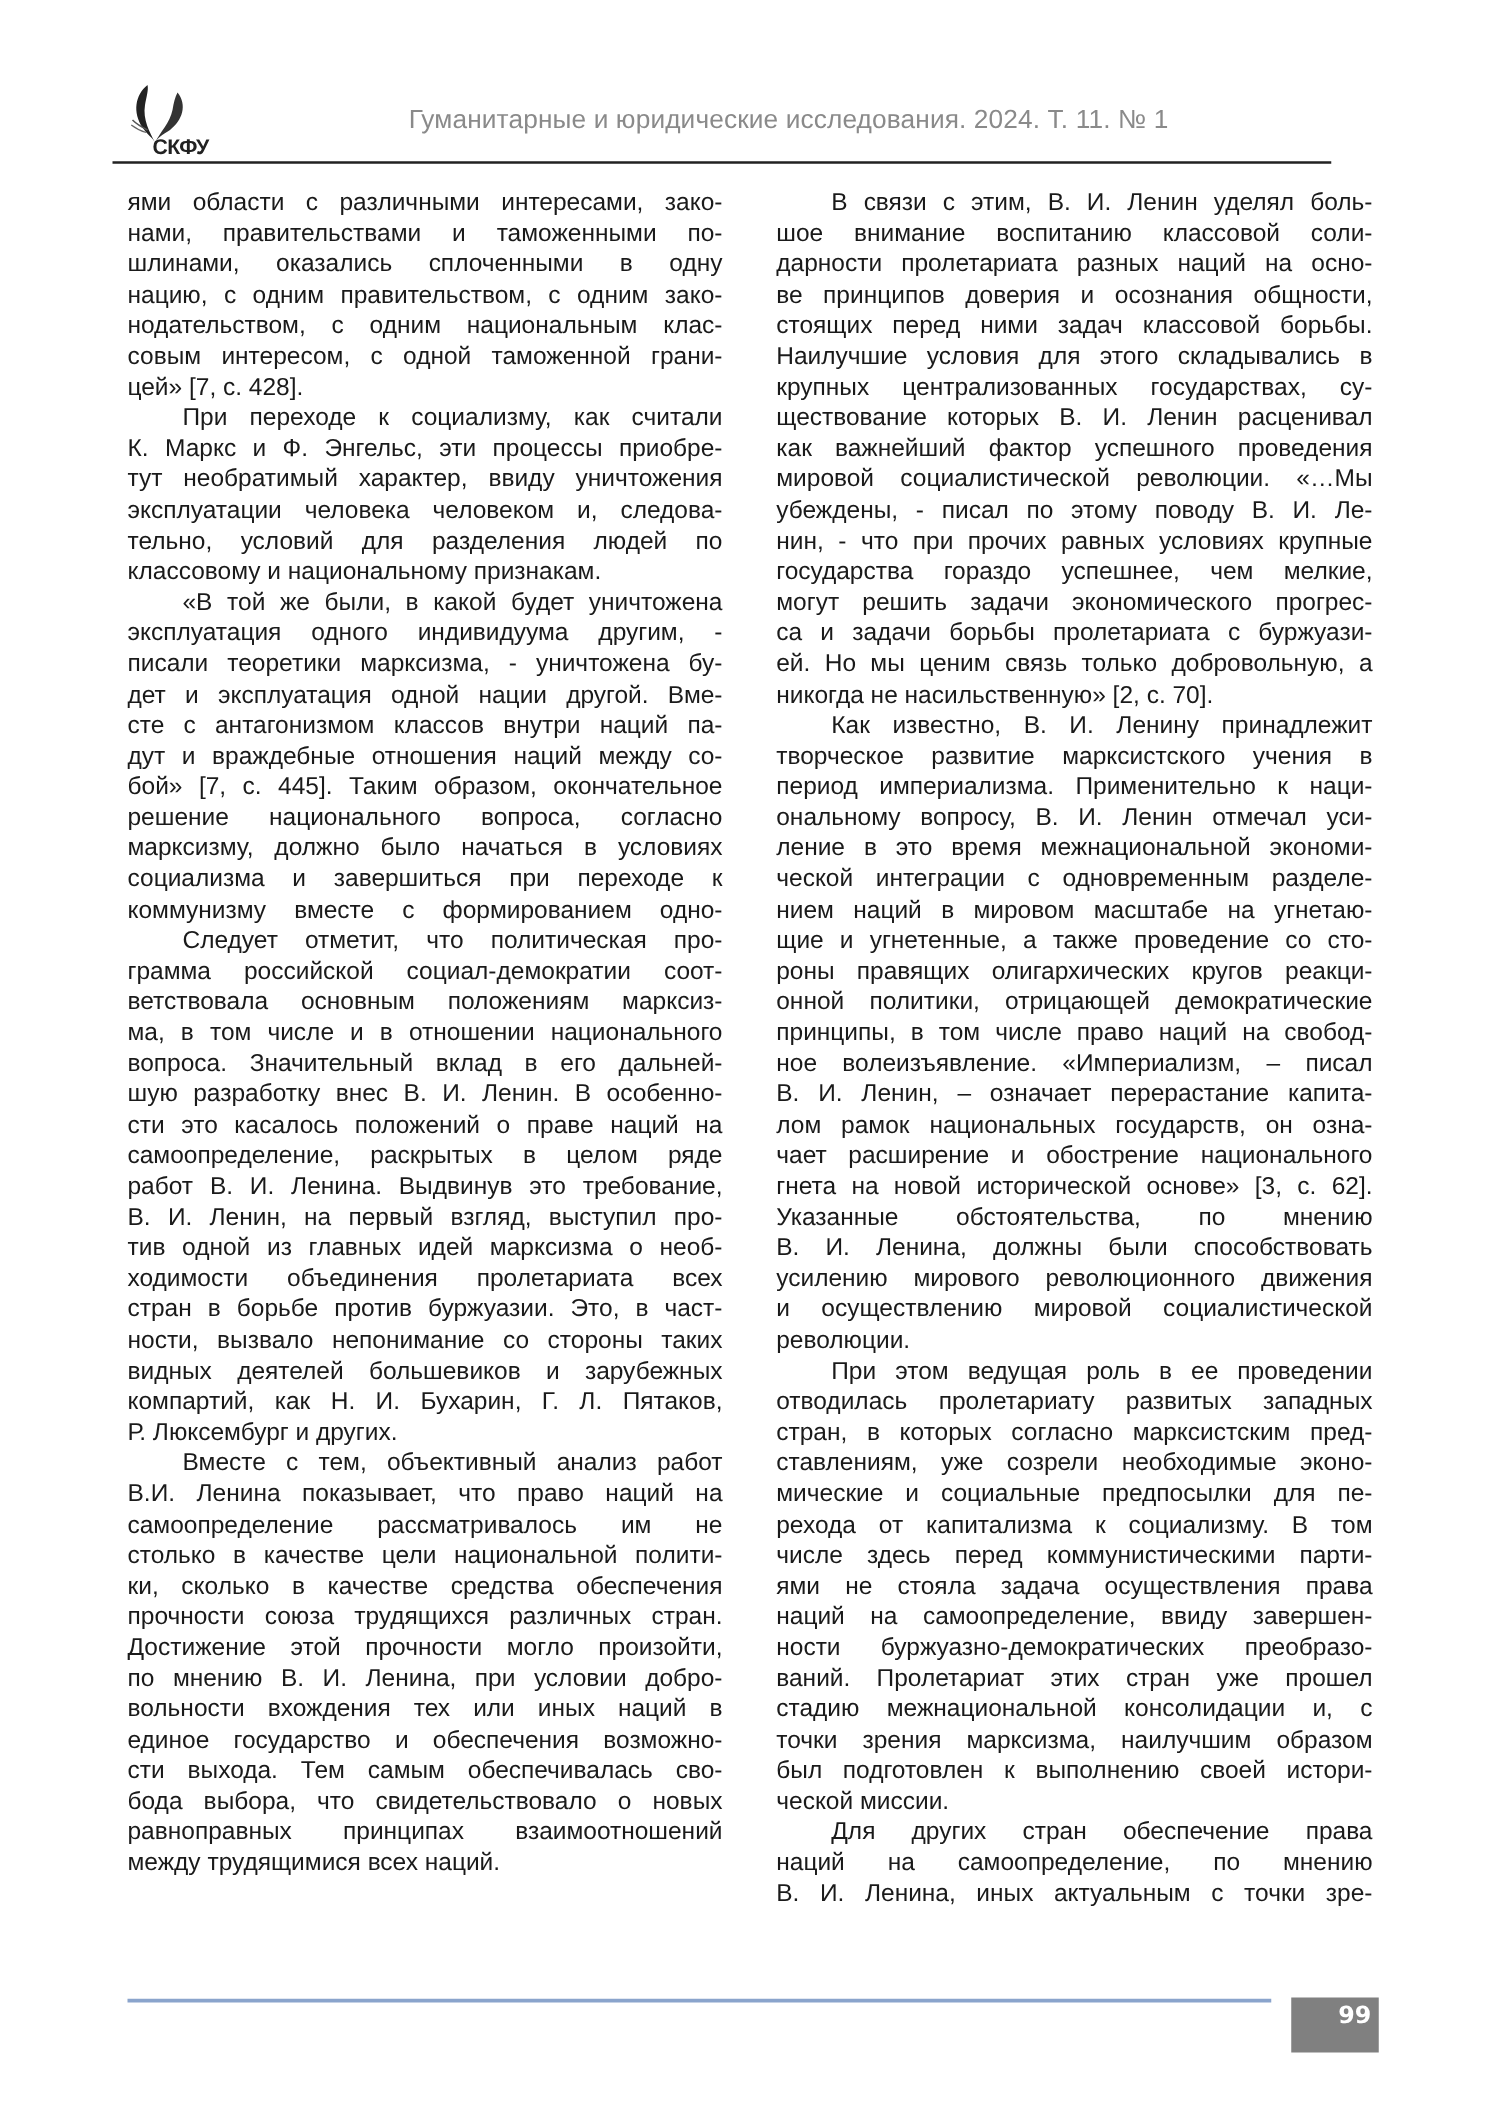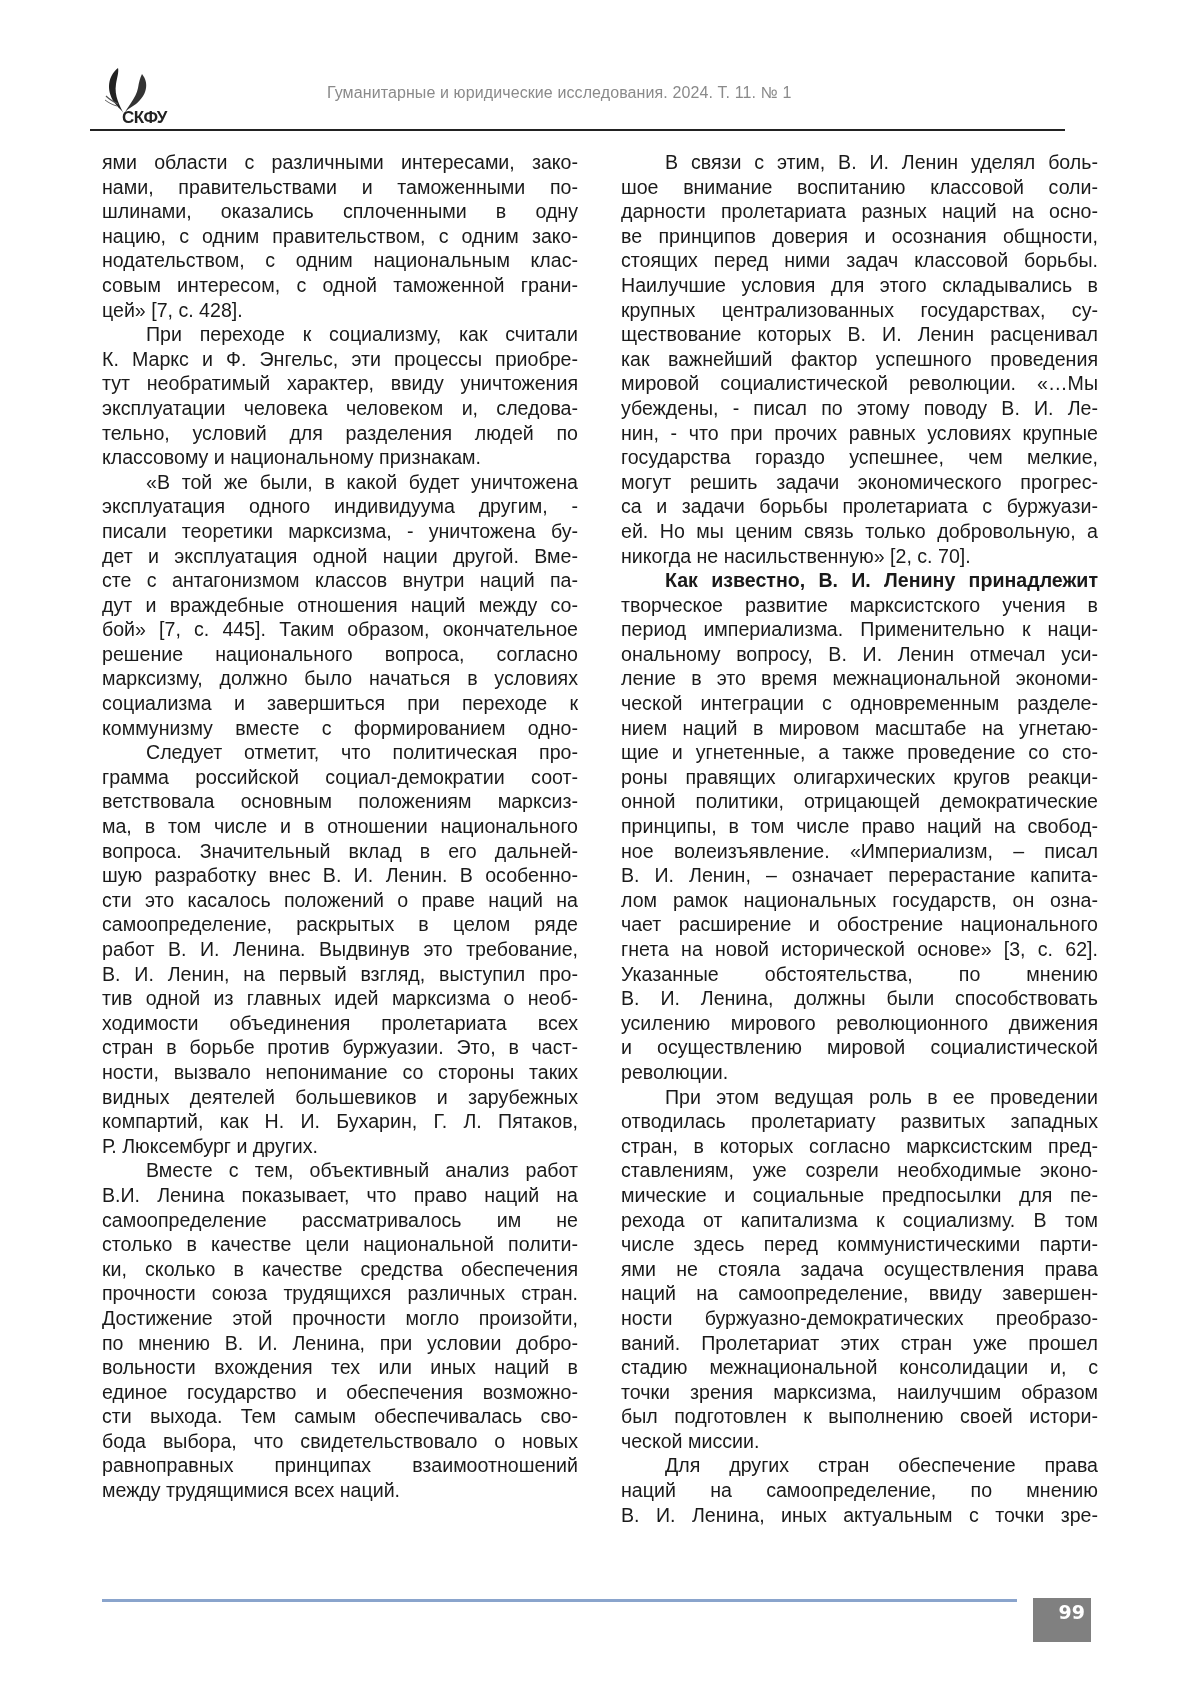--- a/index.html
+++ b/index.html
@@ -2,33 +2,33 @@
 <html><head>
   <meta charset="utf-8">
   <style>
     html, body { margin: 0; padding: 0; background: #ffffff; }
     body { width: 1200px; height: 1697px; position: relative; overflow: hidden;
            font-family: "Liberation Sans", sans-serif; color: #1a1a1a; }
     .header { position: absolute; left: 90px; top: 60px; width: 975px; height: 72px; }
     .logo { position: absolute; left: 10px; top: 6px; width: 80px; height: 62px; }
     .logo-text { position: absolute; left: 22px; top: 42px; font-size: 17px; font-weight: bold;
                  letter-spacing: -0.5px; color: #222; }
-    .journal-title { position: absolute; left: 237px; top: 24px; font-size: 16px; color: #8a8a8a;
+    .journal-title { position: absolute; left: 237px; top: 24px; font-size: 21px; color: #8a8a8a;
                      letter-spacing: 0.1px; white-space: nowrap; }
     .header-rule { position: absolute; left: 90px; top: 129px; width: 975px; height: 2px; background: #222; }
     .col { position: absolute; top: 150px; font-size: 19.6px; line-height: 24.6px; text-align: justify;
            hyphens: manual; }
     .col-left { left: 102px; width: 476px; }
     .col-right { left: 621px; width: 477px; }
     .col p { margin: 0; text-indent: 0; }
     .col p.indent { text-indent: 44px; }
     .line { display: block; text-align: justify; text-align-last: justify; white-space: nowrap; height: 24.6px; }
     .line.last { text-align-last: left; }
     .footer-rule { position: absolute; left: 102px; top: 1599px; width: 915px; height: 3px; background: #8aa4cc; }
-    .page-num-box { position: absolute; left: 1033px; top: 1598px; width: 58px; height: 44px; background: #808080; }
+    .page-num-box { position: absolute; left: 1033px; top: 1598px; width: 70px; height: 44px; background: #808080; }
     .page-num { position: absolute; right: 6px; top: 3px; color: #ffffff; font-weight: bold; font-size: 19px;
                 font-family: "DejaVu Sans", sans-serif; }
   </style>
 </head>
 <body>
 
 <div class="header">
   <div class="logo">
     <svg width="60" height="50" viewBox="0 0 60 50" style="position:absolute;left:0;top:0">
       <path d="M18 2 C8 10, 6 24, 14 36 C18 42, 22 44, 24 48 C20 40, 14 30, 16 18 C17 12, 19 6, 18 2 Z" fill="#222"></path>
@@ -123,21 +123,21 @@
       <span class="line">мировой социалистической революции. «…Мы</span>
       <span class="line">убеждены, - писал по этому поводу В. И. Ле-</span>
       <span class="line">нин, - что при прочих равных условиях крупные</span>
       <span class="line">государства гораздо успешнее, чем мелкие,</span>
       <span class="line">могут решить задачи экономического прогрес-</span>
       <span class="line">са и задачи борьбы пролетариата с буржуази-</span>
       <span class="line">ей. Но мы ценим связь только добровольную, а</span>
       <span class="line last">никогда не насильственную» [2, с. 70].</span>
     </p>
     <p class="indent" style="text-indent: 0px;">
-      <span class="line" style="padding-left: 44px; font-weight: bold;">Как известно, В. И. Ленину принадлежит</span>
+      <span class="line" style="padding-left: 44px;">Как известно, В. И. Ленину принадлежит</span>
       <span class="line">творческое развитие марксистского учения в</span>
       <span class="line">период империализма. Применительно к наци-</span>
       <span class="line">ональному вопросу, В. И. Ленин отмечал уси-</span>
       <span class="line">ление в это время межнациональной экономи-</span>
       <span class="line">ческой интеграции с одновременным разделе-</span>
       <span class="line">нием наций в мировом масштабе на угнетаю-</span>
       <span class="line">щие и угнетенные, а также проведение со сто-</span>
       <span class="line">роны правящих олигархических кругов реакци-</span>
       <span class="line">онной политики, отрицающей демократические</span>
       <span class="line">принципы, в том числе право наций на свобод-</span>

